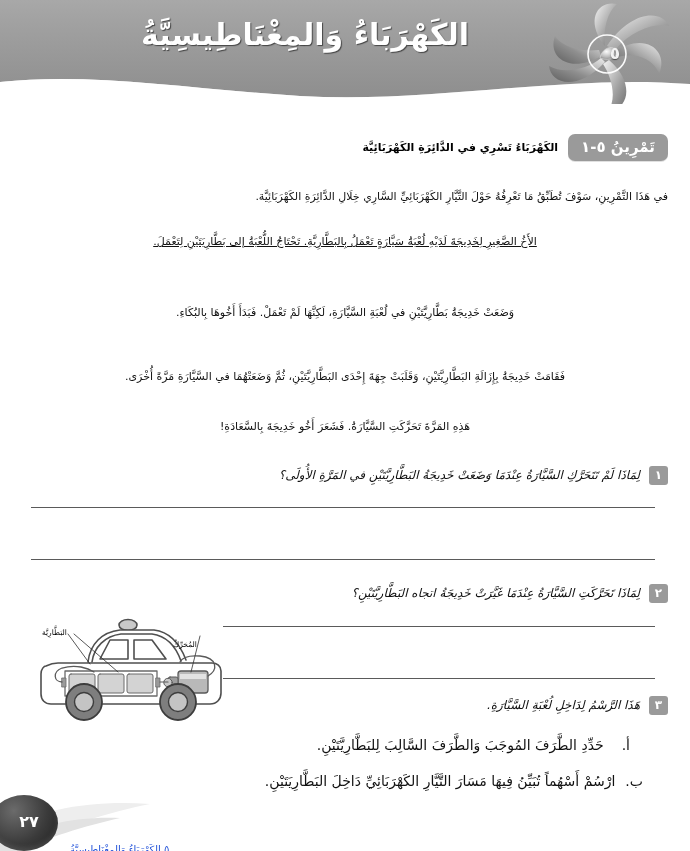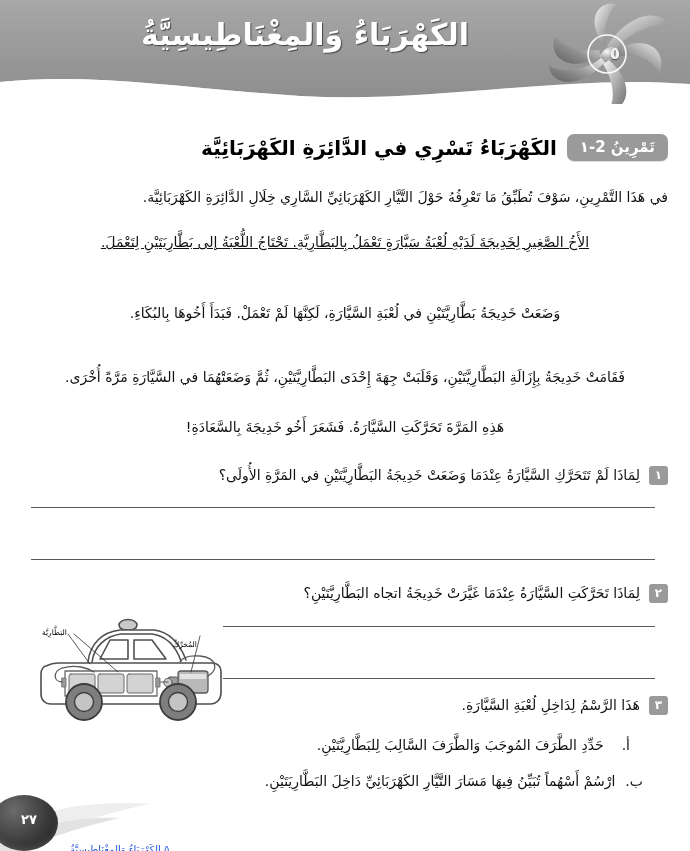--- a/index.html
+++ b/index.html
@@ -89,31 +89,31 @@
     color: #ffffff;
     font-size: 15px;
     font-weight: bold;
     border-radius: 7px;
     padding: 4px 13px 5px 13px;
     line-height: 18px;
     white-space: nowrap;
     box-shadow: 0 1px 0 rgba(0,0,0,0.12);
   }
   .ex-title {
-    font-size: 20px;
+    font-size: 11px;
     font-weight: bold;
     color: #000;
     white-space: nowrap;
   }
 
   .para {
     position: absolute;
     right: 22px;
     width: 646px;
-    font-size: 14px;
+    font-size: 11px;
     line-height: 26px;
     text-align: justify;
     text-align-last: center;
     color: #111;
   }
   .para.p1 { top: 80px; text-align-last: right; }
   .para.p2 { top: 125px; text-decoration: underline; }
   .para.p3 { top: 196px; }
   .para.p4 { top: 240px; margin-top: 20px; }
   .para.p5 { top: 310px; }
@@ -136,23 +136,24 @@
     color: #ffffff;
     font-size: 12px;
     font-weight: bold;
     text-align: center;
     line-height: 19px;
     border-radius: 3px;
     margin-top: 2px;
   }
   .qtext {
     flex: 1 1 auto;
-    font-size: 14px;
+    font-size: 12px;
     line-height: 22px;
     text-align: right;
+    font-style: italic;
   }
   .q1 { top: 360px; }
   .q2 { top: 478px; }
   .q3 { top: 590px; }
 
   
   .rule {
     position: absolute;
     height: 0;
     border-top: 1.3px solid #5a5a5a;
@@ -207,21 +208,21 @@
     border-radius: 50%;
     background: radial-gradient(circle at 35% 28%, #6b6b6b 0%, #3b3b3b 55%, #1d1d1d 100%);
     box-shadow: inset 0 -3px 5px rgba(255,255,255,0.12);
   }
   .footer-pagenum {
     position: absolute;
     left: 8px;
     top: 812px;
     width: 42px;
     text-align: center;
-    font-size: 13px;
+    font-size: 16px;
     font-weight: bold;
     color: #ffffff;
   }
   .footer-text {
     position: absolute;
     left: 70px;
     top: 844px;
     font-size: 10px;
     color: #1d4ed8;
     direction: rtl;
@@ -289,21 +290,21 @@
       <circle cx="0" cy="2" r="19" fill="none" stroke="#ffffff" stroke-width="1.6" opacity="0.95"></circle>
       <path d="M-7,6 C-5,-4 6,-8 9,-1 C11,4 4,10 -7,6 Z" fill="url(#corecol)" stroke="#d8d8d8" stroke-width="0.7"></path>
     </g>
   </svg>
   <div class="banner-logo-num">٥</div>
 </div>
 
 <div class="content">
 
   <div class="ex-head">
-    <div class="ex-badge">تَمْرِينُ 2-١</div>
+    <div class="ex-badge">تَمْرِينُ ٥-١</div>
     <div class="ex-title">الكَهْرَبَاءُ تَسْرِي في الدَّائِرَةِ الكَهْرَبَائِيَّة</div>
   </div>
 
   <div class="para p1">في هَذَا التَّمْرِينِ، سَوْفَ تُطَبِّقُ مَا تَعْرِفُهُ حَوْلَ التَّيَّارِ الكَهْرَبَائِيِّ السَّارِي خِلَالِ الدَّائِرَةِ الكَهْرَبَائِيَّة.</div>
   <div class="para p2">الأَخُ الصَّغِيرِ لِخَدِيجَةَ لَدَيْهِ لُعْبَةُ سَيَّارَةٍ تَعْمَلُ بِالبَطَّارِيَّةِ. تَحْتَاجُ اللُّعْبَةُ إلى بَطَّارِيَتَيْنِ لِتَعْمَلَ.</div>
   <div class="para p3">وَضَعَتْ خَدِيجَةُ بَطَّارِيَّتَيْنِ في لُعْبَةِ السَّيَّارَةِ، لَكِنَّهَا لَمْ تَعْمَلْ. فَبَدَأَ أَخُوهَا بِالبُكَاءِ.</div>
   <div class="para p4">فَقَامَتْ خَدِيجَةُ بِإِزَالَةِ البَطَّارِيَّتَيْنِ، وَقَلَبَتْ جِهَةَ إِحْدَى البَطَّارِيَّتَيْنِ، ثُمَّ وَضَعَتْهُمَا في السَّيَّارَةِ مَرَّةً أُخْرَى.</div>
   <div class="para p5">هَذِهِ المَرَّةَ تَحَرَّكَتِ السَّيَّارَةُ. فَشَعَرَ أَخُو خَدِيجَةَ بِالسَّعَادَةِ!</div>
 
   <div class="qrow q1">

